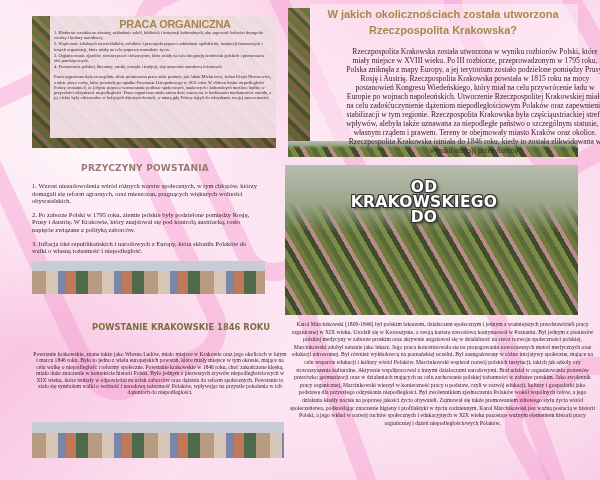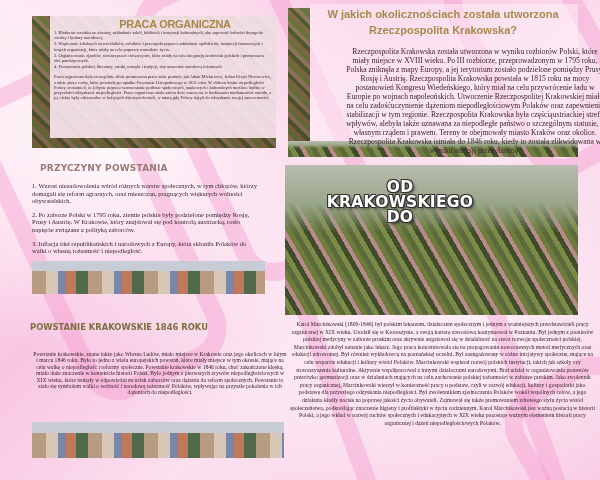--- a/index.html
+++ b/index.html
@@ -33,30 +33,30 @@
   .panel-left-top{left:50px;top:16px;width:226px;height:122px;background:rgba(255,236,246,0.88);}
   .h-praca{font-family:"Liberation Sans",sans-serif;font-weight:bold;font-size:11px;color:#a8864a;text-align:center;margin:0;padding-top:2px;letter-spacing:-0.3px;padding-left:24px;}
   .small{font-size:4.4px;line-height:5.2px;color:#3a2030;padding:0 4px;}
   .small p{margin:0 0 1px 0;}
   .small .gap{height:4px;}
 
   .h-w-jakich{position:absolute;left:318px;top:6px;width:250px;text-align:center;
     font-family:"Liberation Sans",sans-serif;font-weight:bold;font-size:11px;line-height:16px;color:#a58a4a;}
   .txt-w-jakich{position:absolute;left:312px;top:47px;width:262px;text-align:center;font-size:7.6px;line-height:9px;color:#3a2530;margin-left:32px;}
 
-  .h-przyczyny{position:absolute;left:40px;top:163px;width:210px;
+  .h-przyczyny{position:absolute;left:40px;top:163px;width:210px;text-align:center;
     font-family:"DejaVu Sans",sans-serif;font-weight:bold;font-size:9px;color:#9a7a76;letter-spacing:0.2px;}
   .txt-przyczyny{position:absolute;left:32px;top:182px;width:230px;font-size:6.5px;line-height:7.6px;color:#3a2530;}
   .txt-przyczyny p{margin:0 0 6px 0;}
 
   .title-block{position:absolute;left:285px;top:180px;width:230px;text-align:center;
     font-family:"DejaVu Sans",sans-serif;font-weight:bold;font-size:15.5px;line-height:15px;color:#fff;
-    text-shadow:1px 1px 0 #333,-1px 1px 0 #333,1px -1px 0 #333,-1px -1px 0 #333,2px 2px 3px rgba(0,0,0,0.6);letter-spacing:0.3px;}
+    text-shadow:1px 1px 0 #333,-1px 1px 0 #333,1px -1px 0 #333,-1px -1px 0 #333,2px 2px 3px rgba(0,0,0,0.6);letter-spacing:0.3px;padding-left:24px;}
 
-  .h-powstanie{position:absolute;left:30px;top:322px;width:240px;text-align:left;
+  .h-powstanie{position:absolute;left:30px;top:322px;width:240px;text-align:right;
     font-family:"DejaVu Sans",sans-serif;font-weight:bold;font-size:8.4px;color:#7a7040;}
   .txt-powstanie{position:absolute;left:32px;top:351px;width:256px;text-align:center;font-size:5.6px;line-height:6.4px;color:#3a2530;}
 
   .txt-karol{position:absolute;left:290px;top:321px;width:305px;text-align:center;font-size:5.7px;line-height:7.6px;color:#3a2530;}
 </style>
 </head>
 <body>
 
 <div class="bg">
   <div class="stroke s1"></div>

